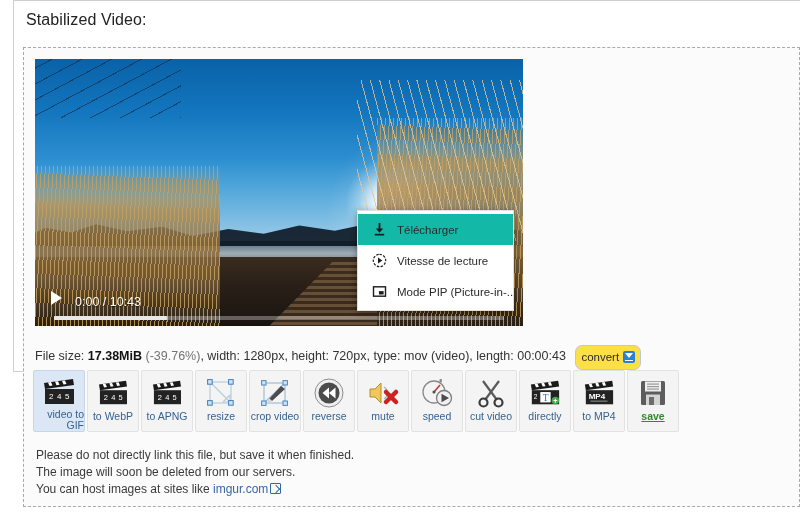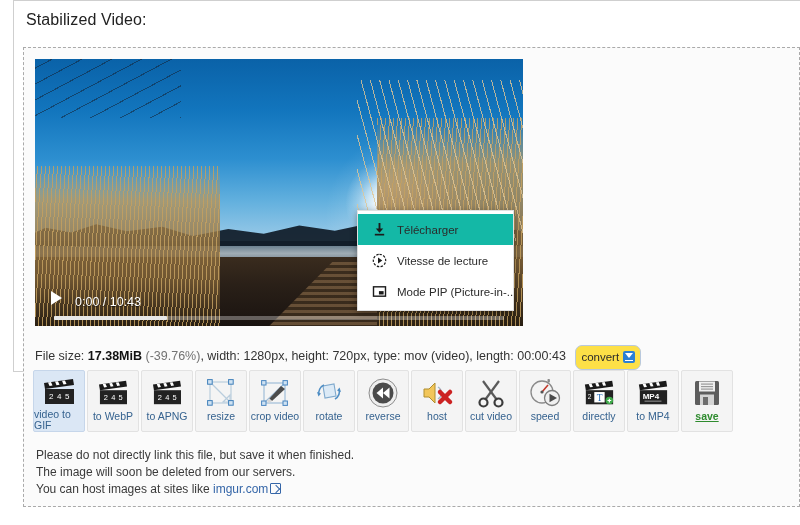--- a/index.html
+++ b/index.html
@@ -315,21 +315,21 @@
     width: 36px;
     height: 34px;
     display: flex;
     align-items: center;
     justify-content: center;
   }
   .tool-label {
     margin-top: 1px;
     font-size: 10.5px;
     color: #35628f;
-    text-align: left;
+    text-align: right;
     line-height: 11px;
     max-width: 50px;
   }
   .tool-label.green { color: #2e8b2e; font-weight: bold; text-decoration: underline; }
 
   
   .notes {
     position: absolute;
     left: 12px;
     top: 399px;
@@ -513,32 +513,20 @@
             <rect x="24" y="2.6" width="4.4" height="4.4" fill="#cfe2f2" stroke="#4a86c0" stroke-width="1"></rect>
             <rect x="2.6" y="23" width="4.4" height="4.4" fill="#cfe2f2" stroke="#4a86c0" stroke-width="1"></rect>
             <rect x="24" y="23" width="4.4" height="4.4" fill="#cfe2f2" stroke="#4a86c0" stroke-width="1"></rect>
             <polygon points="10,21 22,8 26,11 13,23" fill="#4c4c4c"></polygon>
             <polygon points="8,23 10.5,20.5 13,23 10,25" fill="#d8d8d8"></polygon>
           </svg>
         </span>
         <span class="tool-label">crop video</span>
       </div>
 
-      <div class="tool">
-        <span class="tool-icon">
-          <svg width="34" height="30" viewBox="0 0 34 30" aria-hidden="true">
-            <polygon points="11,8 22,6 24,18 13,20" fill="#dceaf6" stroke="#7fa9cd" stroke-width="1.1"></polygon>
-            <path d="M7 17 A9 9 0 0 1 12 7" fill="none" stroke="#4f8ec4" stroke-width="1.6"></path>
-            <polygon points="5,14 9,15.5 6.5,18.5" fill="#4f8ec4"></polygon>
-            <path d="M27 11 A9 9 0 0 1 23 21" fill="none" stroke="#4f8ec4" stroke-width="1.6"></path>
-            <polygon points="29,14 25,12.5 27.5,9.5" fill="#4f8ec4"></polygon>
-          </svg>
-        </span>
-        <span class="tool-label">rotate</span>
-      </div>
 
       <div class="tool">
         <span class="tool-icon">
           <svg width="32" height="32" viewBox="0 0 32 32" aria-hidden="true">
             <circle cx="16" cy="16" r="14" fill="#efefef" stroke="#8d8d8d" stroke-width="1"></circle>
             <circle cx="16" cy="16" r="10.5" fill="#4b4b4b"></circle>
             <polygon points="16,10.5 16,21.5 9.5,16" fill="#fff"></polygon>
             <polygon points="22.5,10.5 22.5,21.5 16,16" fill="#fff"></polygon>
           </svg>
         </span>
@@ -549,47 +537,47 @@
         <span class="tool-icon">
           <svg width="34" height="30" viewBox="0 0 34 30" aria-hidden="true">
             <polygon points="4,11 9,11 15,5 15,25 9,19 4,19" fill="#f2c65a" stroke="#b08e2e" stroke-width="1"></polygon>
             <path d="M18 9 A7 7 0 0 1 18 21" fill="none" stroke="#9fb8c9" stroke-width="1.4"></path>
             <g stroke="#cc2222" stroke-width="4.5" stroke-linecap="round">
               <line x1="20" y1="14" x2="30" y2="24"></line>
               <line x1="30" y1="14" x2="20" y2="24"></line>
             </g>
           </svg>
         </span>
-        <span class="tool-label">host</span>
-      </div>
-
-      <div class="tool">
-        <span class="tool-icon">
-          <svg width="30" height="30" viewBox="0 0 30 30" aria-hidden="true">
-            <line x1="7" y1="3" x2="21" y2="22" stroke="#5a5a5a" stroke-width="2.2"></line>
-            <line x1="23" y1="3" x2="9" y2="22" stroke="#5a5a5a" stroke-width="2.2"></line>
-            <circle cx="7.5" cy="24.5" r="4" fill="none" stroke="#3c3c3c" stroke-width="2.2"></circle>
-            <circle cx="22.5" cy="24.5" r="4" fill="none" stroke="#3c3c3c" stroke-width="2.2"></circle>
-          </svg>
-        </span>
-        <span class="tool-label">cut video</span>
+        <span class="tool-label">mute</span>
       </div>
 
       <div class="tool">
         <span class="tool-icon">
           <svg width="34" height="32" viewBox="0 0 34 32" aria-hidden="true">
             <circle cx="14" cy="15" r="11" fill="#f4f4f4" stroke="#8a8a8a" stroke-width="1.3"></circle>
             <line x1="14" y1="15" x2="20" y2="8" stroke="#c0392b" stroke-width="1.6"></line>
             <circle cx="14" cy="15" r="1.6" fill="#555"></circle>
             <rect x="19.5" y="2" width="2.4" height="3.5" rx="0.8" fill="#8a8a8a"></rect>
             <circle cx="24" cy="21" r="7.5" fill="#f0f0f0" stroke="#7d7d7d" stroke-width="1.3"></circle>
             <polygon points="21.5,16.8 29,21 21.5,25.2" fill="#4a4a4a"></polygon>
           </svg>
         </span>
         <span class="tool-label">speed</span>
+      </div>
+
+      <div class="tool">
+        <span class="tool-icon">
+          <svg width="30" height="30" viewBox="0 0 30 30" aria-hidden="true">
+            <line x1="7" y1="3" x2="21" y2="22" stroke="#5a5a5a" stroke-width="2.2"></line>
+            <line x1="23" y1="3" x2="9" y2="22" stroke="#5a5a5a" stroke-width="2.2"></line>
+            <circle cx="7.5" cy="24.5" r="4" fill="none" stroke="#3c3c3c" stroke-width="2.2"></circle>
+            <circle cx="22.5" cy="24.5" r="4" fill="none" stroke="#3c3c3c" stroke-width="2.2"></circle>
+          </svg>
+        </span>
+        <span class="tool-label">cut video</span>
       </div>
 
       <div class="tool">
         <span class="tool-icon">
           <svg width="32" height="30" viewBox="0 0 34 30" aria-hidden="true">
             <polygon points="2,6 31,2 32,8 3,12" fill="#1a1a1a"></polygon>
             <polygon points="6,5.4 9,5 10.5,8.6 7.5,9" fill="#fff"></polygon>
             <polygon points="13,4.6 16,4.2 17.5,7.8 14.5,8.2" fill="#fff"></polygon>
             <polygon points="20,3.8 23,3.4 24.5,7 21.5,7.4" fill="#fff"></polygon>
             <rect x="3" y="12" width="29" height="15" fill="#222"></rect>

